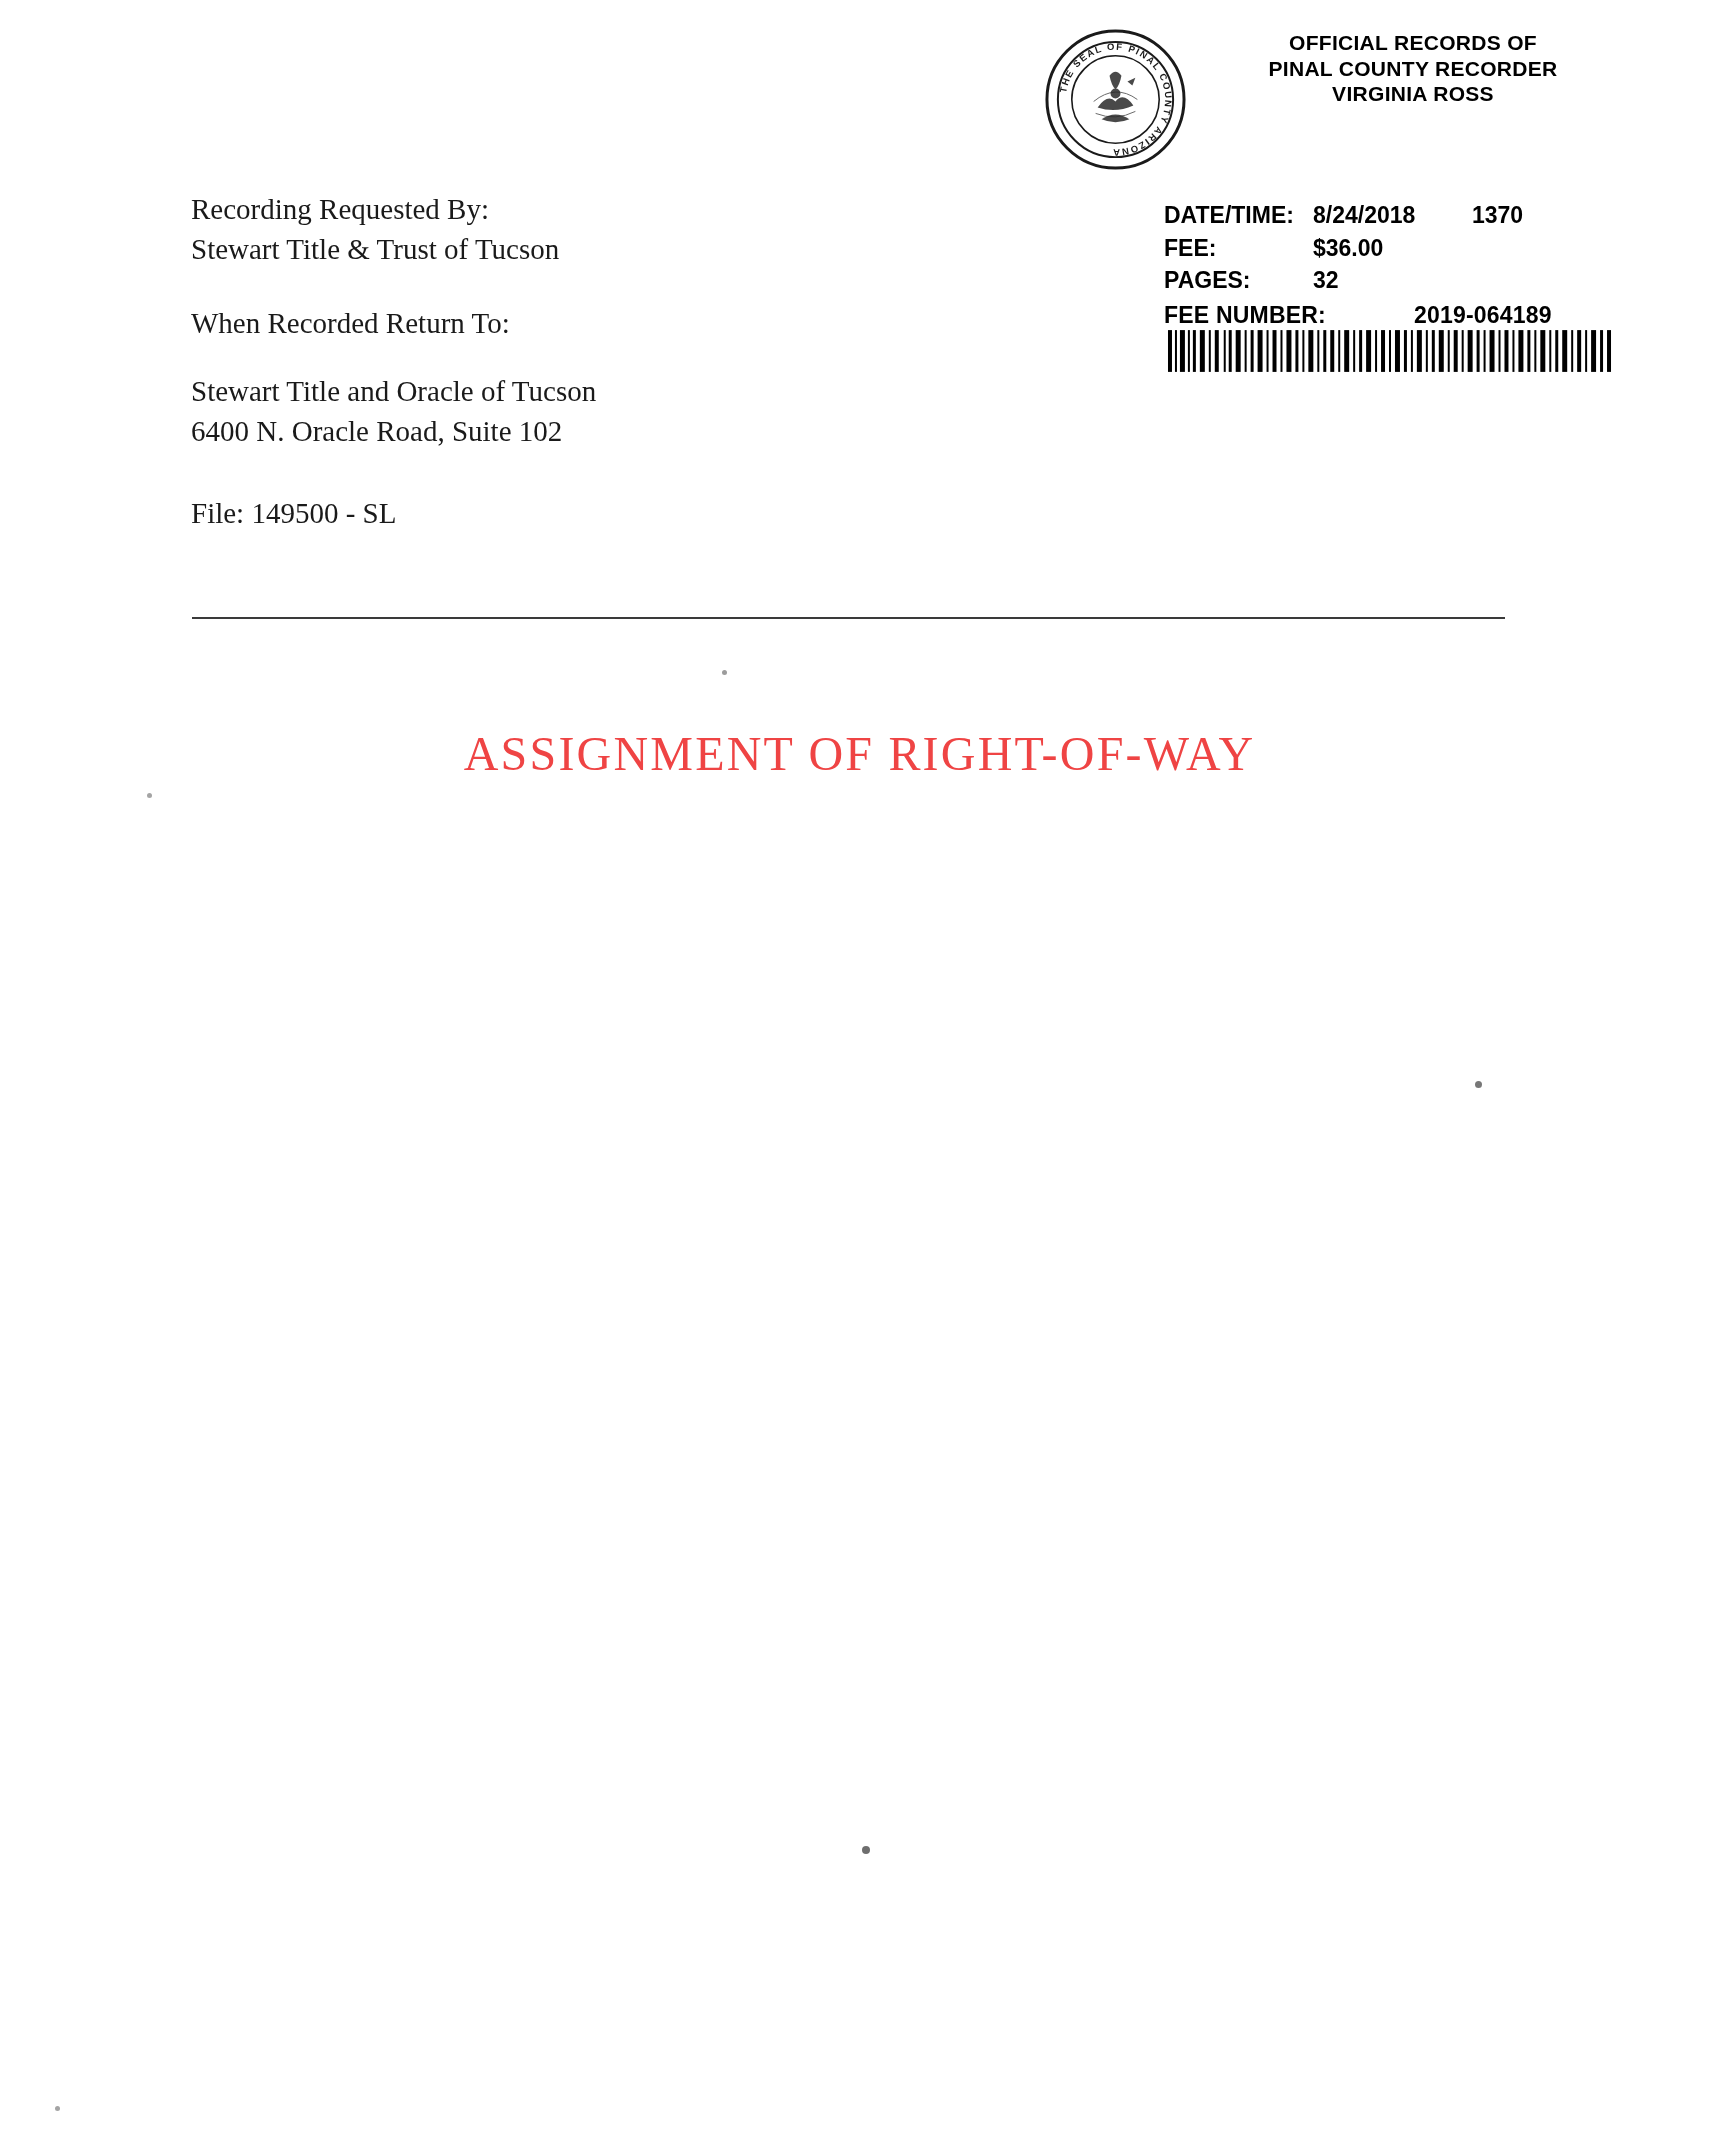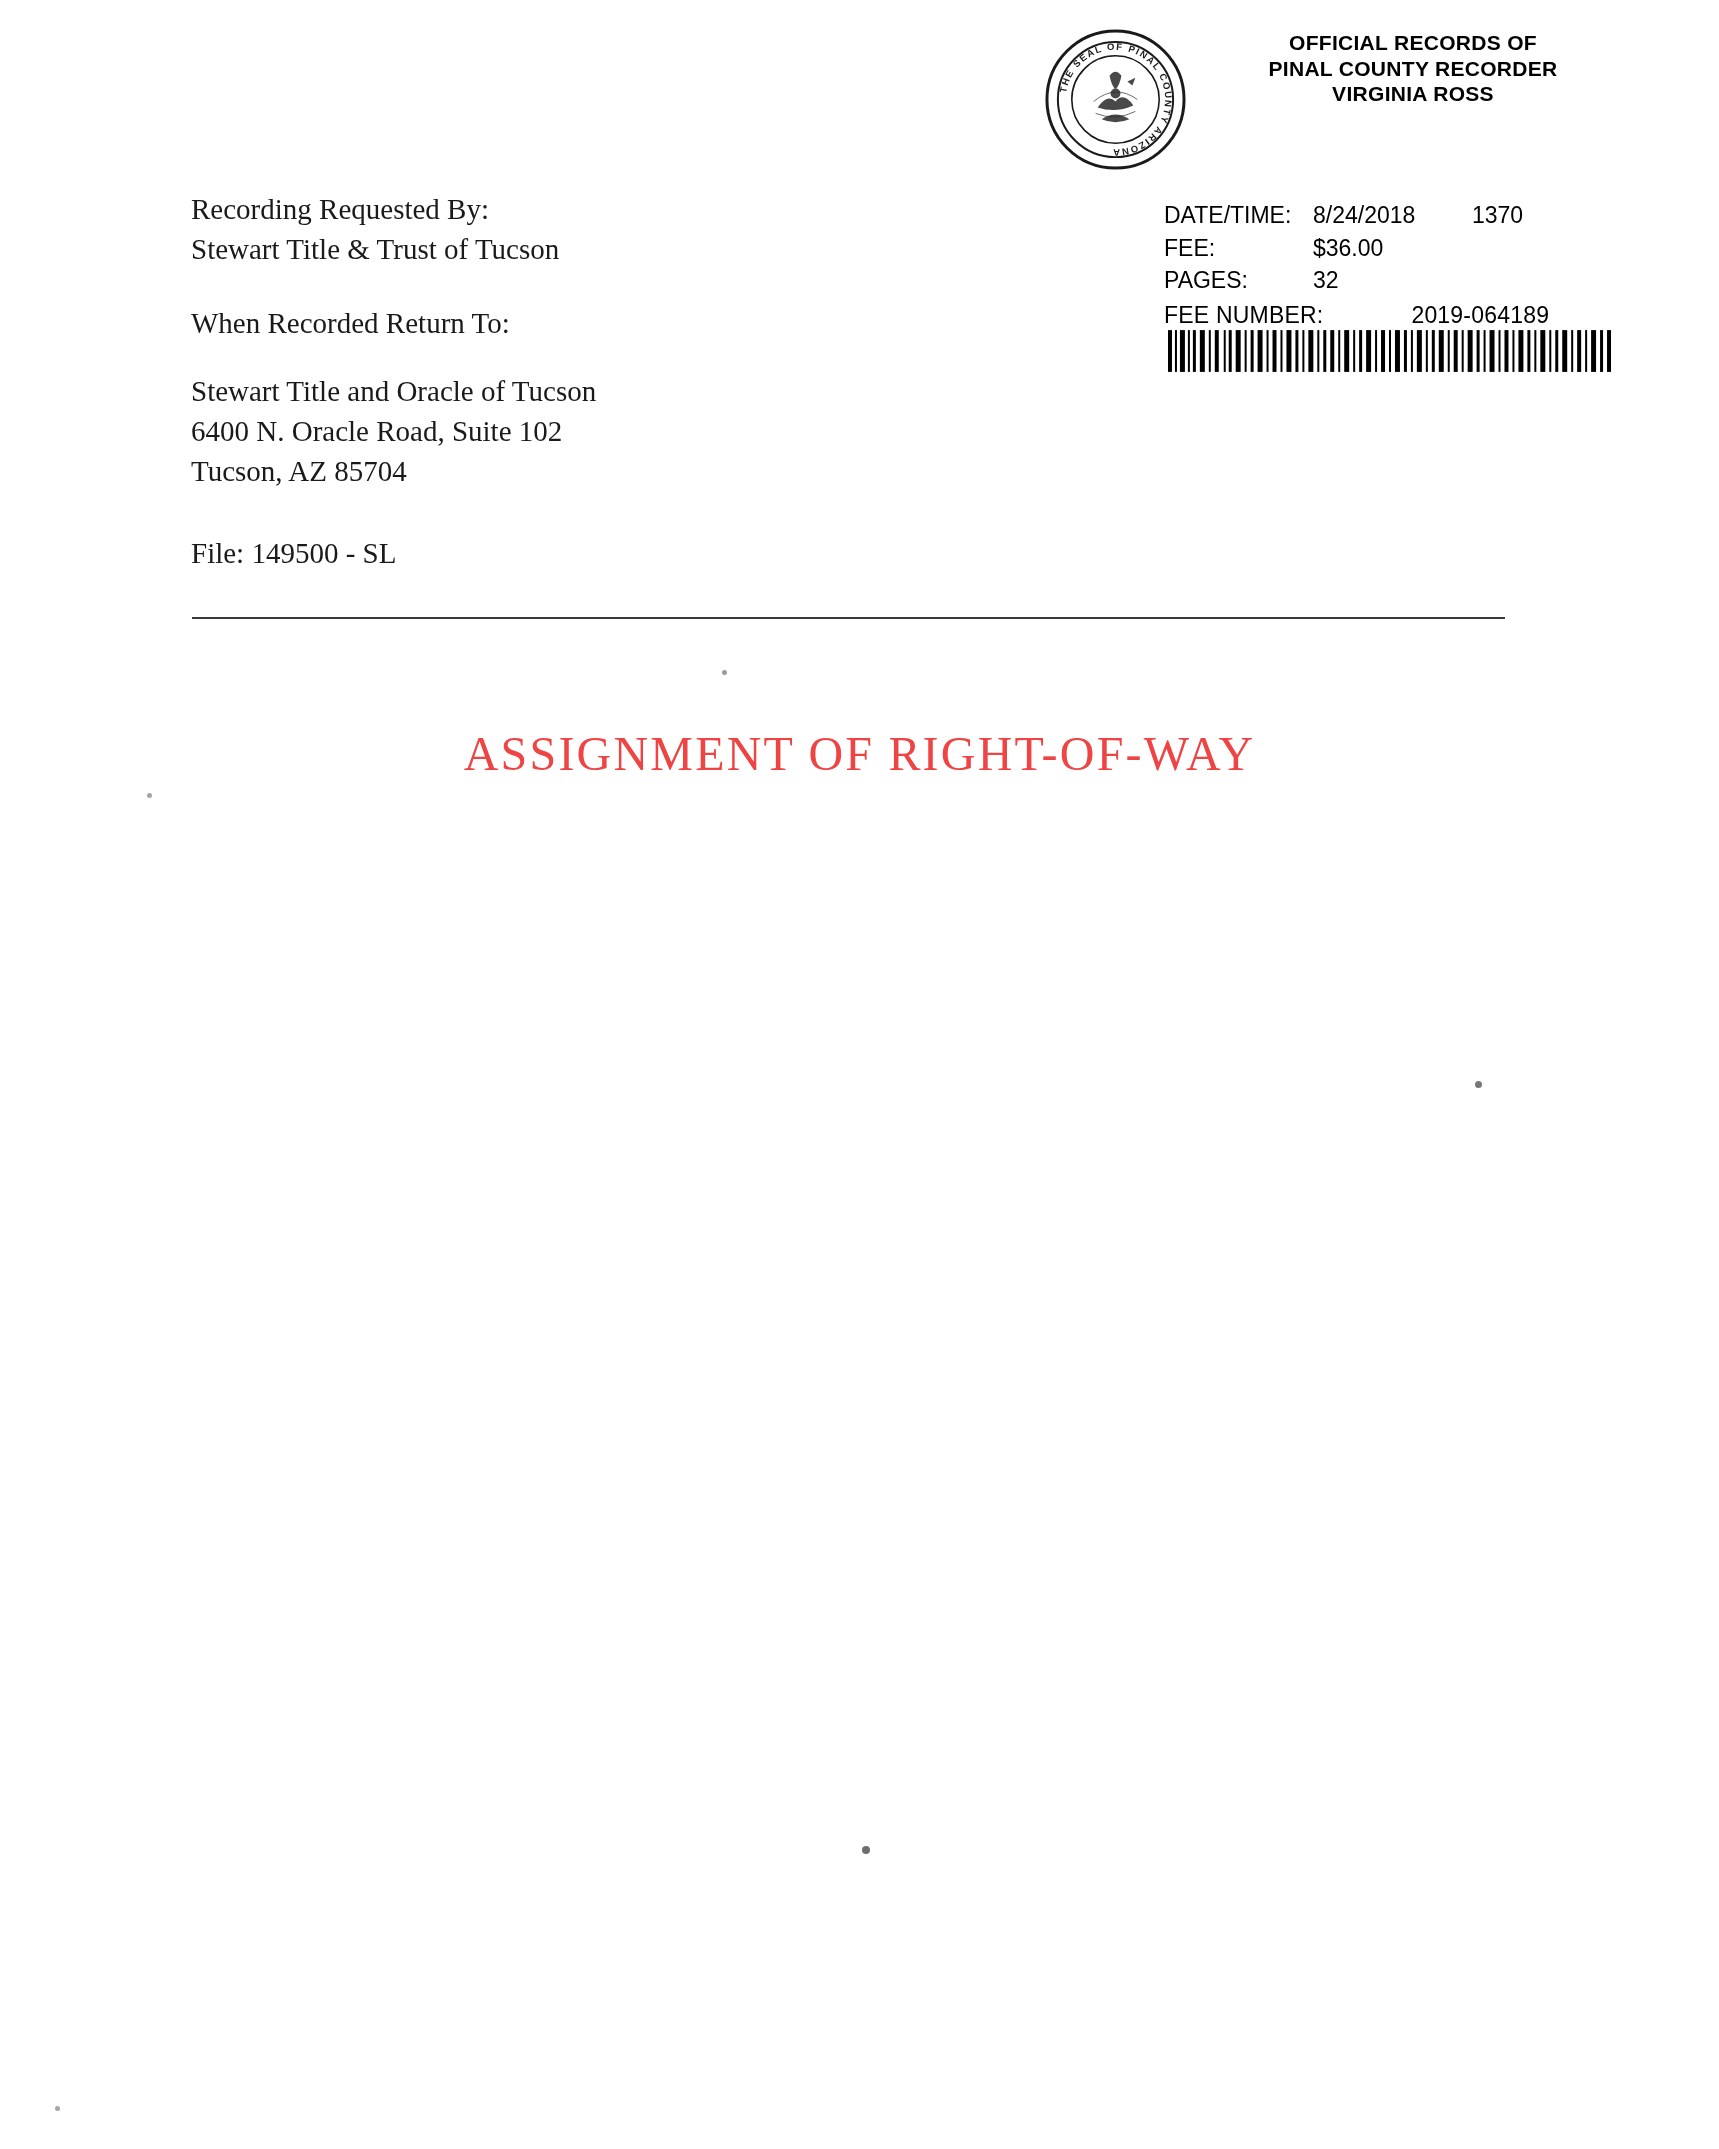--- a/index.html
+++ b/index.html
@@ -46,21 +46,21 @@
     height: 151px;
   }
   .seal svg { display: block; }
 
   
   .meta {
     position: absolute;
     left: 1164px;
     top: 199px;
     font-family: "Liberation Sans", sans-serif;
-    font-weight: normal;
+    font-weight: bold;
     font-size: 23px;
     line-height: 1.42;
     color: #000;
   }
   .meta-row {
     display: flex;
     white-space: nowrap;
   }
   .meta-label { width: 149px; }
   .meta-value { width: 159px; }
@@ -250,21 +250,20 @@
   </div>
 
   <div class="left-block">
     <div class="line">Recording Requested By:</div>
     <div class="line">Stewart Title &amp; Trust of Tucson</div>
     <div class="gap-md"></div>
     <div class="line">When Recorded Return To:</div>
     <div class="gap-sm"></div>
     <div class="line">Stewart Title and Oracle of Tucson</div>
     <div class="line">6400 N. Oracle Road, Suite 102</div>
-    <div class="line">Tucson, AZ 85704</div>
     <div class="gap-lg"></div>
     <div class="line">File: 149500 - SL</div>
   </div>
 
   <div class="rule"></div>
 
   <div class="doc-title">ASSIGNMENT OF RIGHT-OF-WAY</div>
 
   <div class="speck speck-1"></div>
   <div class="speck speck-2"></div>

